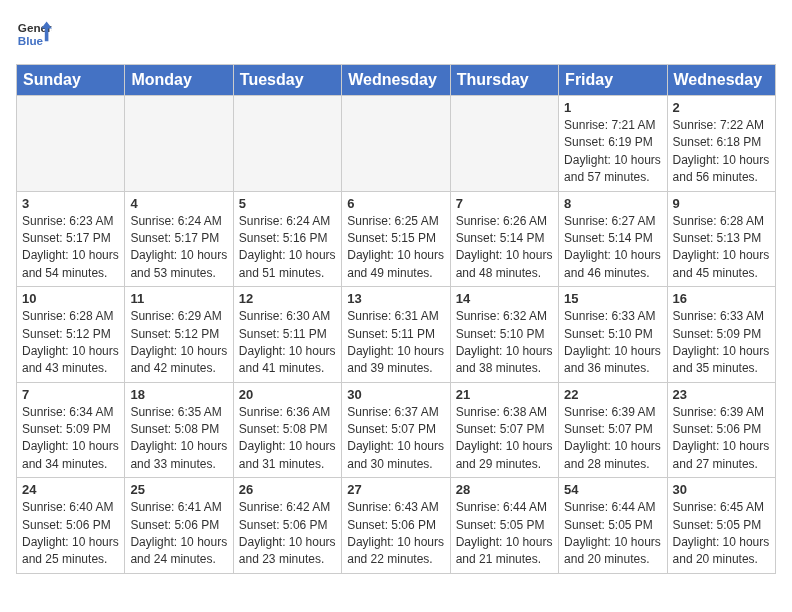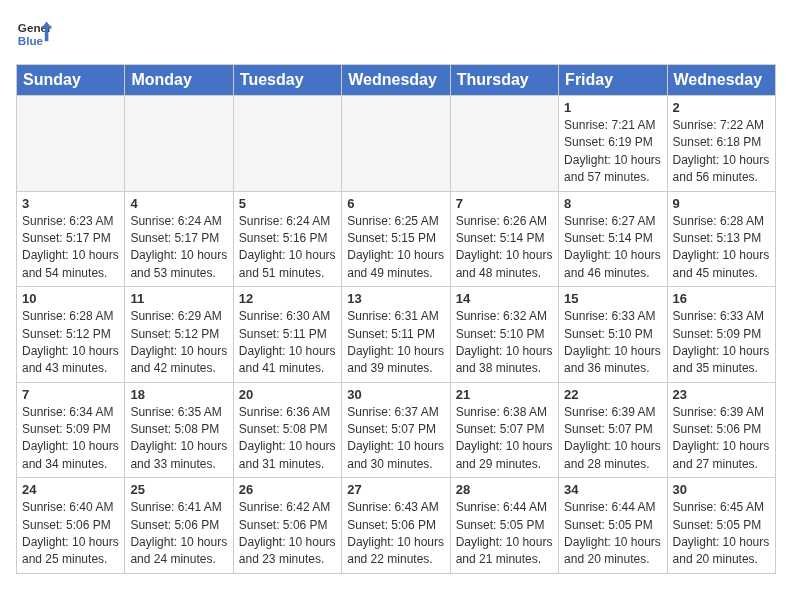--- a/index.html
+++ b/index.html
@@ -226,21 +226,21 @@
         </td>
         <td>
           <span class="day-number">27</span>
           <div class="day-info">Sunrise: 6:43 AM<br>Sunset: 5:06 PM<br>Daylight: 10 hours<br>and 22 minutes.</div>
         </td>
         <td>
           <span class="day-number">28</span>
           <div class="day-info">Sunrise: 6:44 AM<br>Sunset: 5:05 PM<br>Daylight: 10 hours<br>and 21 minutes.</div>
         </td>
         <td>
-          <span class="day-number">34</span>
+          <span class="day-number">54</span>
           <div class="day-info">Sunrise: 6:44 AM<br>Sunset: 5:05 PM<br>Daylight: 10 hours<br>and 20 minutes.</div>
         </td>
         <td>
           <span class="day-number">30</span>
           <div class="day-info">Sunrise: 6:45 AM<br>Sunset: 5:05 PM<br>Daylight: 10 hours<br>and 20 minutes.</div>
         </td>
       </tr>
     </tbody>
 </table>
 

